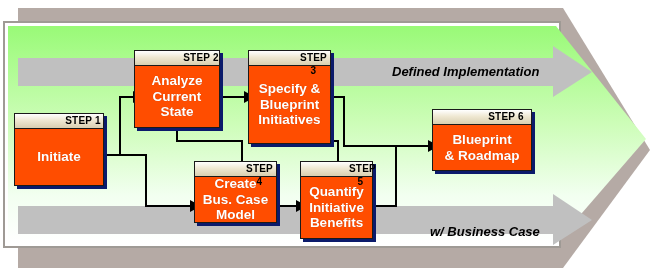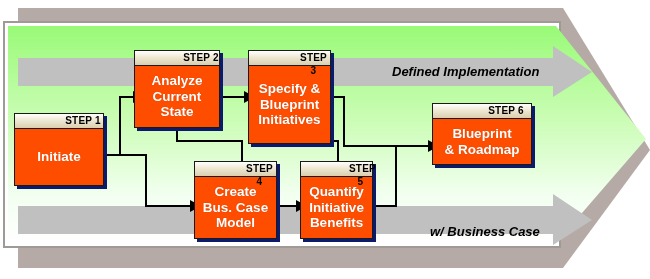--- a/index.html
+++ b/index.html
@@ -106,39 +106,39 @@
 
   <div class="step-box" style="left:248px;top:50px;width:83px;height:94px;">
     <div class="step-hdr">STEP 3</div>
     <div class="step-body">
       <span>Specify &amp;</span>
       <span>Blueprint</span>
       <span>Initiatives</span>
     </div>
   </div>
 
-  <div class="step-box" style="left:194px;top:161px;width:83px;height:78px;">
+  <div class="step-box" style="left:194px;top:161px;width:83px;height:62px;">
     <div class="step-hdr">STEP 4</div>
     <div class="step-body">
       <span>Create</span>
       <span>Bus. Case</span>
       <span>Model</span>
     </div>
   </div>
 
   <div class="step-box" style="left:300px;top:161px;width:73px;height:78px;">
     <div class="step-hdr">STEP 5</div>
     <div class="step-body">
       <span>Quantify</span>
       <span>Initiative</span>
       <span>Benefits</span>
     </div>
   </div>
 
-  <div class="step-box" style="left:432px;top:103px;width:100px;height:62px;">
+  <div class="step-box" style="left:432px;top:109px;width:100px;height:62px;">
     <div class="step-hdr">STEP 6</div>
     <div class="step-body">
       <span>Blueprint</span>
       <span>&amp; Roadmap</span>
     </div>
   </div>
 
 </div>
 
 </body></html>

